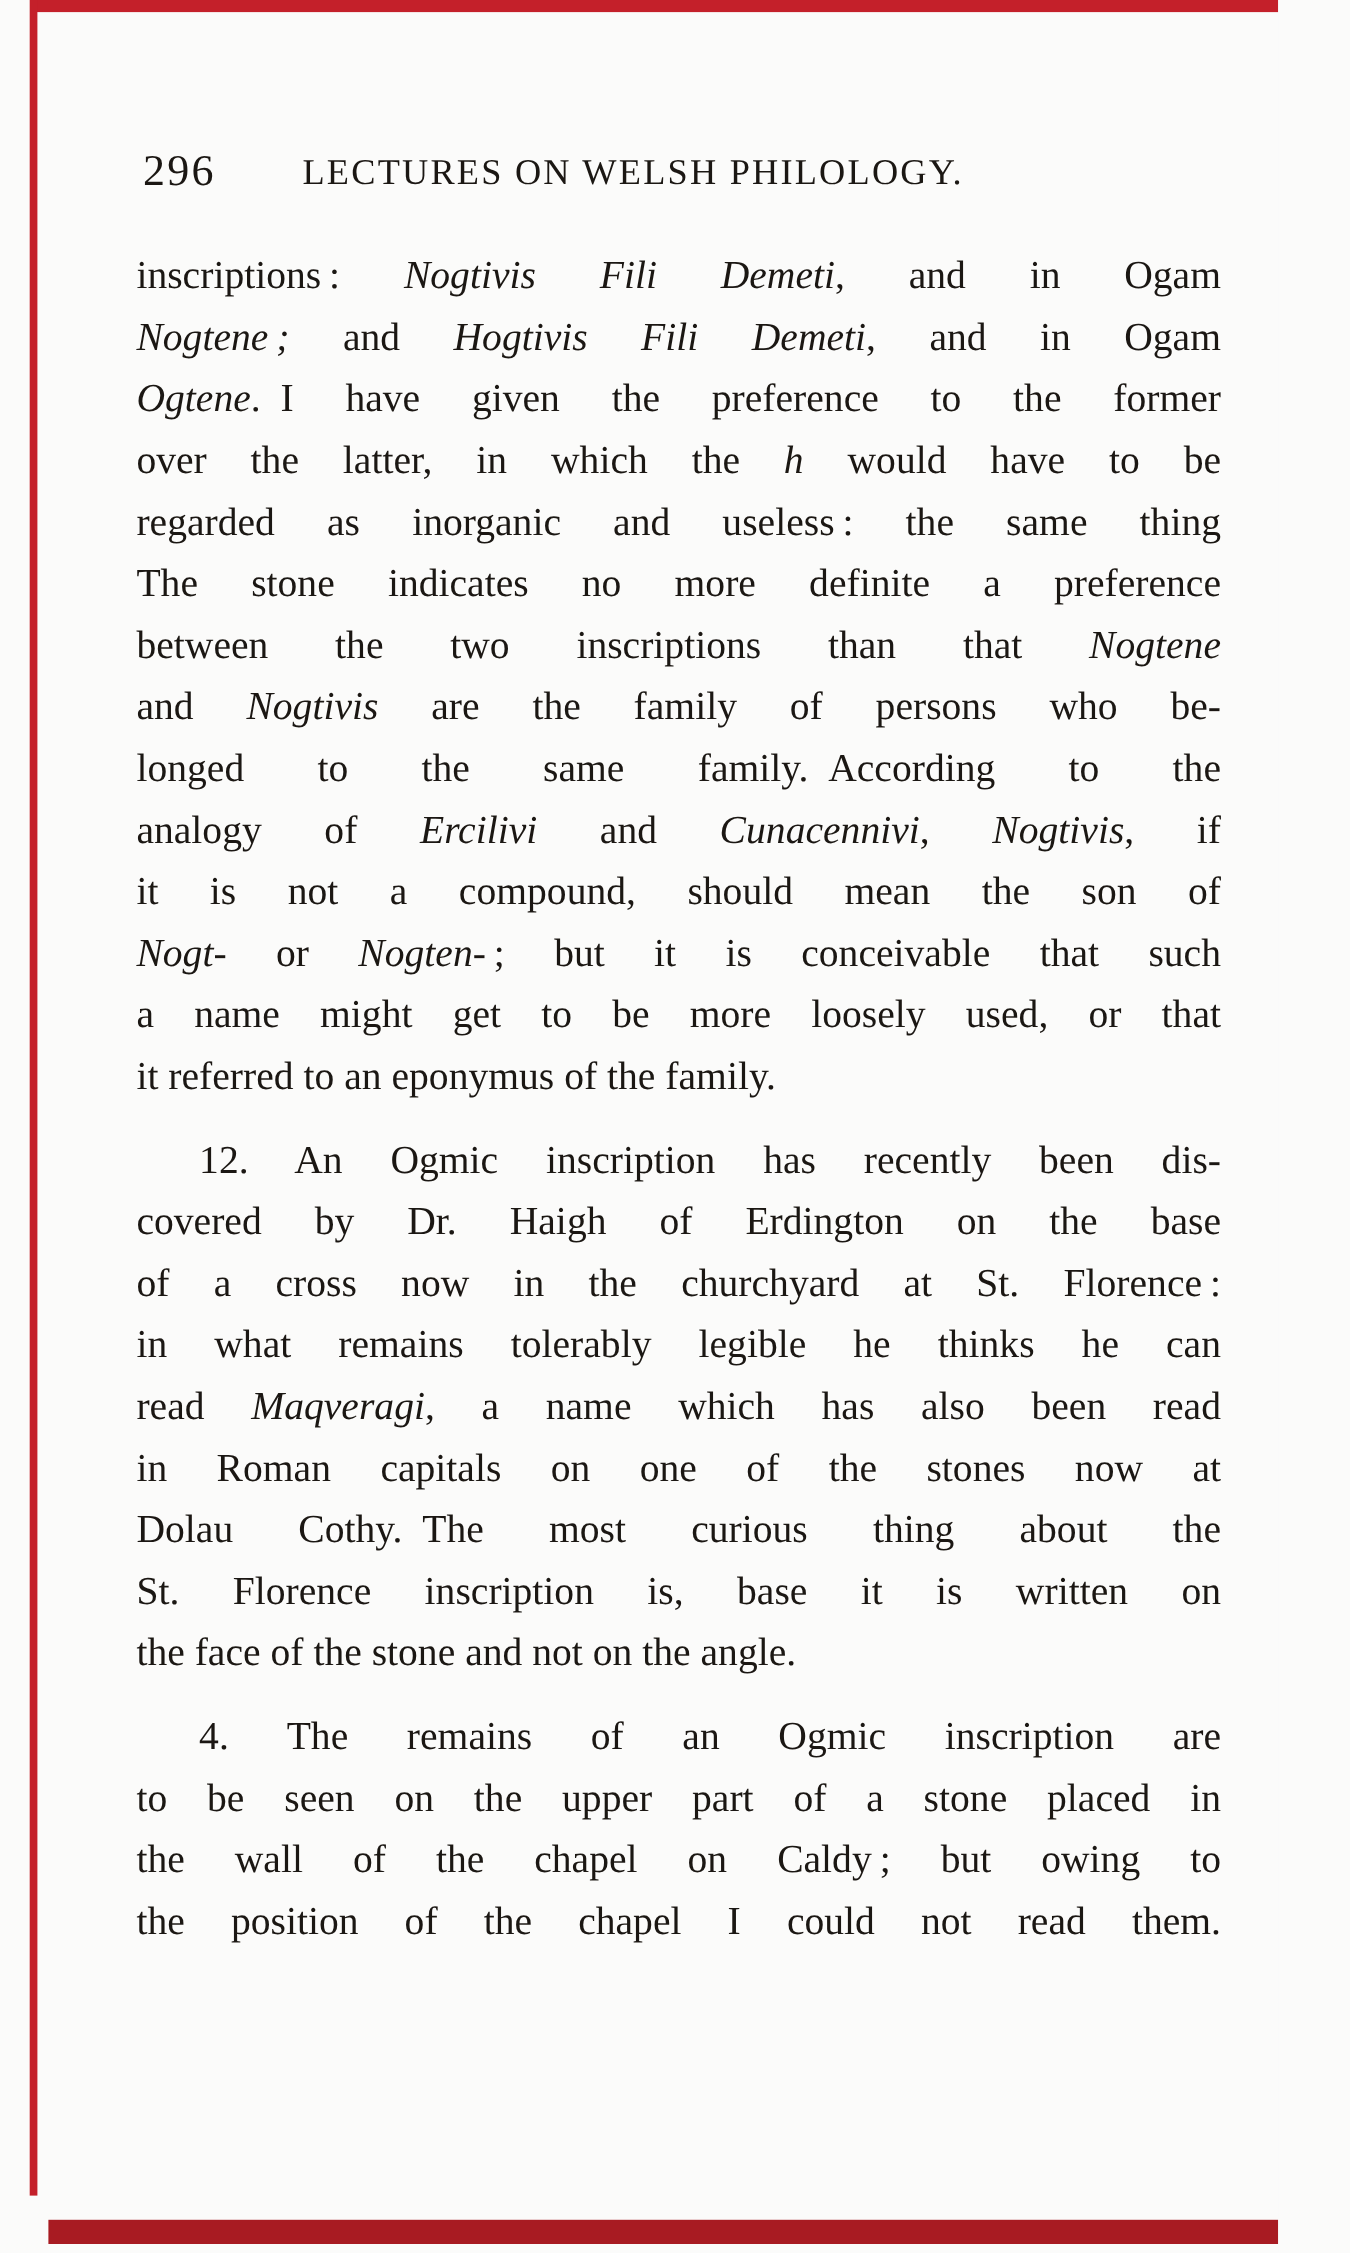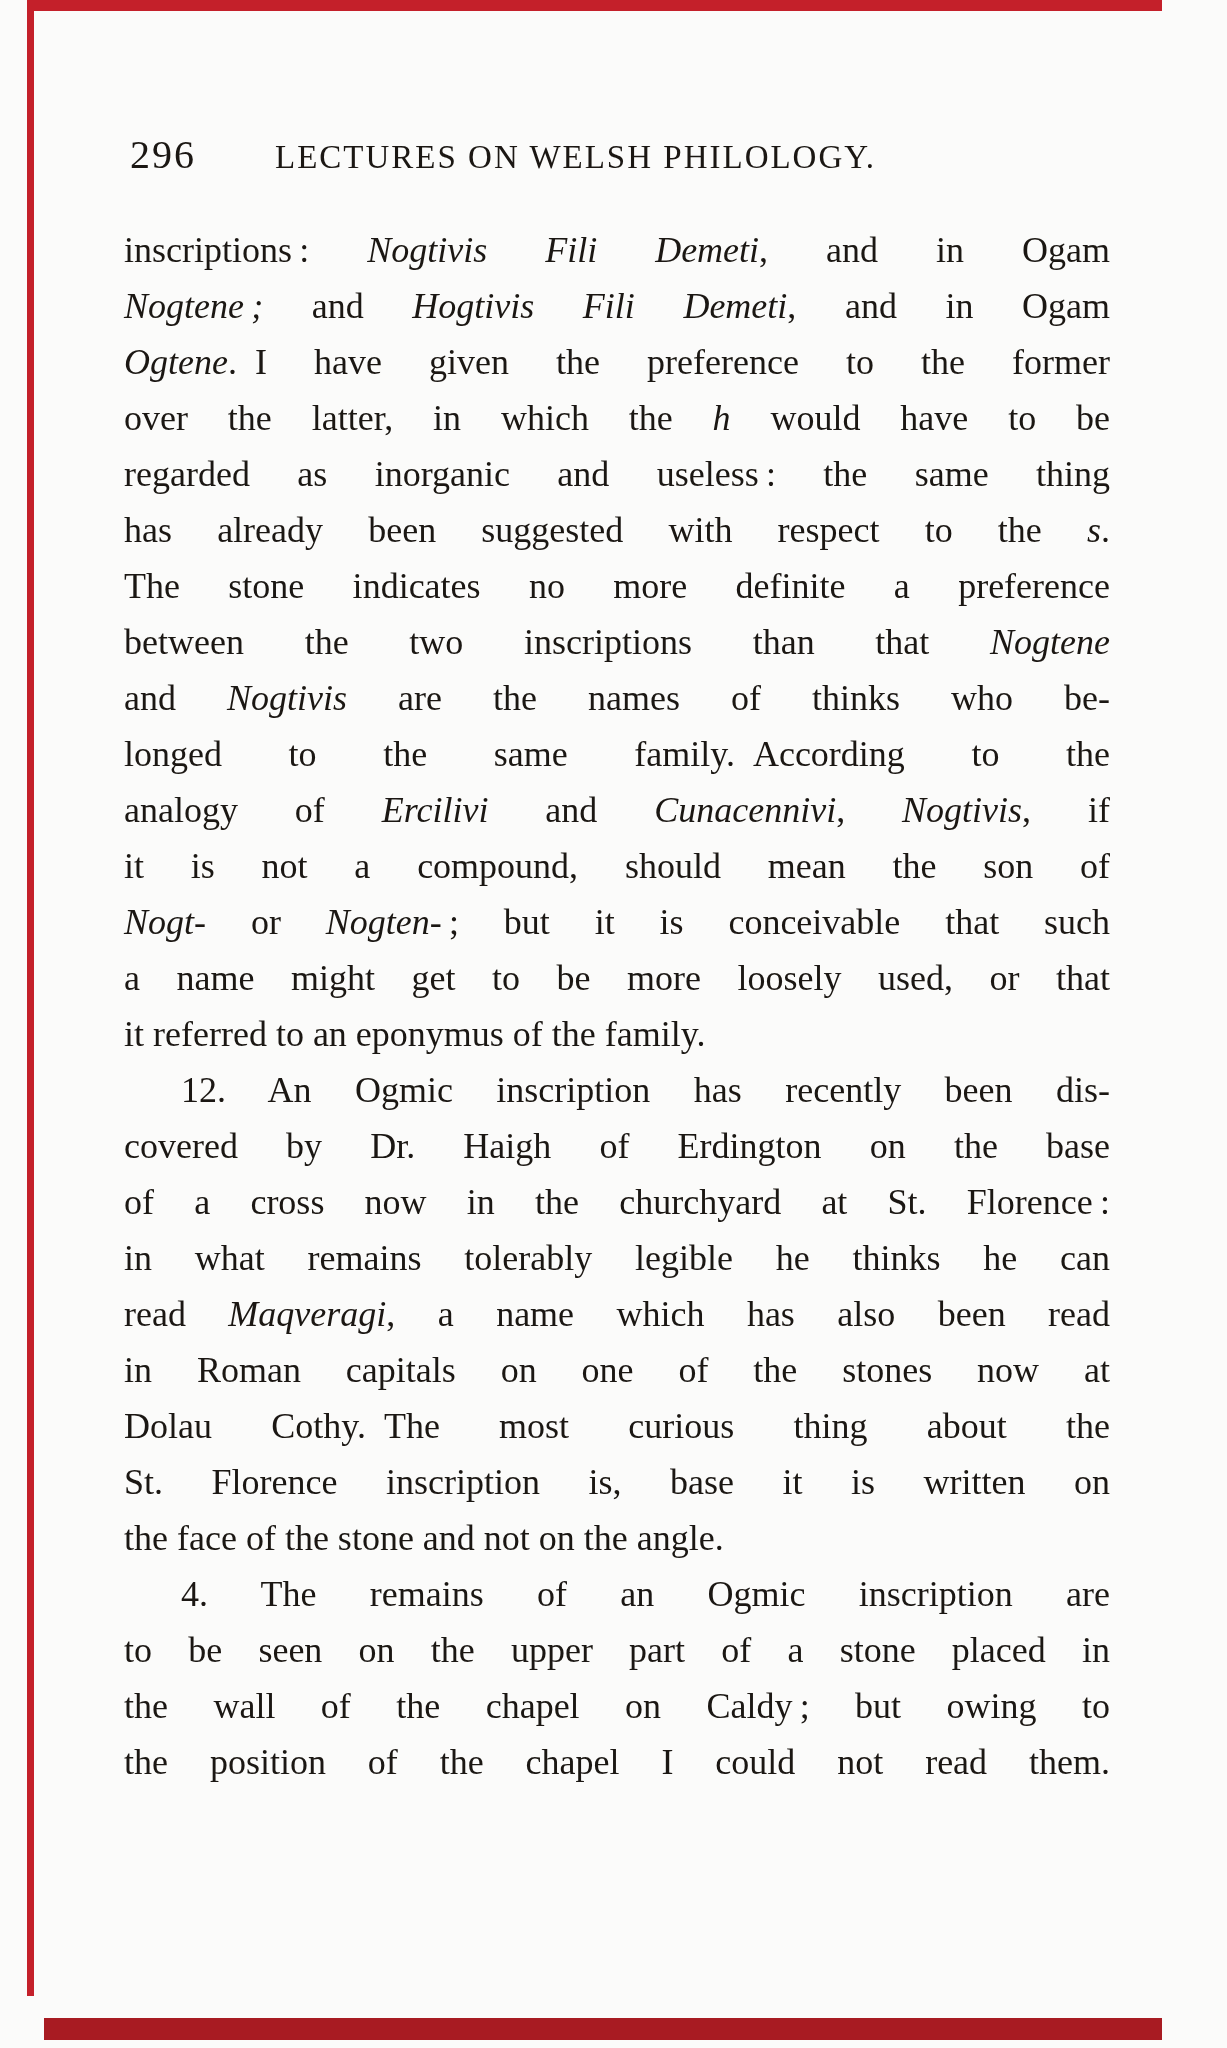--- a/index.html
+++ b/index.html
@@ -36,21 +36,21 @@
   
   #text-block{
     position:absolute;left:124px;top:222px;width:986px;
     font-size:36px;line-height:56px;
   }
   .line{
     text-align:justify;
     text-align-last:justify;
   }
   .line.no-j{text-align-last:left;}
-  .line.indent{text-indent:57px;}
+  .line.indent{text-indent:57px;margin-top:20px;}
   .it{font-style:italic;}
 </style>
 </head>
 <body>
 
 <div class="page">
 
   <div class="edge edge-top"></div>
   <div class="edge edge-left"></div>
   <div class="edge edge-bottom"></div>
@@ -59,24 +59,23 @@
     <span class="pagenum">296</span>
     <span class="runtitle">LECTURES ON WELSH PHILOLOGY.</span>
   </header>
 
   <main id="text-block">
       <div class="line"><span>inscriptions : </span><span class="it">Nogtivis Fili Demeti</span><span>, and in Ogam</span></div>
       <div class="line"><span class="it">Nogtene ; </span><span>and </span><span class="it">Hogtivis Fili Demeti</span><span>, and in Ogam</span></div>
       <div class="line"><span class="it">Ogtene</span><span>. I have given the preference to the former</span></div>
       <div class="line"><span>over the latter, in which the </span><span class="it">h</span><span> would have to be</span></div>
       <div class="line"><span>regarded as inorganic and useless : the same thing</span></div>
-      <div class="line"><span>has already been suggested with respect to the </span><span class="it">s</span><span>.</span></div>
       <div class="line"><span>The stone indicates no more definite a preference</span></div>
       <div class="line"><span>between the two inscriptions than that </span><span class="it">Nogtene</span></div>
-      <div class="line"><span>and </span><span class="it">Nogtivis</span><span> are the names of thinks who be-</span></div>
+      <div class="line"><span>and </span><span class="it">Nogtivis</span><span> are the family of persons who be-</span></div>
       <div class="line"><span>longed to the same family. According to the</span></div>
       <div class="line"><span>analogy of </span><span class="it">Ercilivi</span><span> and </span><span class="it">Cunacennivi</span><span>, </span><span class="it">Nogtivis</span><span>, if</span></div>
       <div class="line"><span>it is not a compound, should mean the son of</span></div>
       <div class="line"><span class="it">Nogt-</span><span> or </span><span class="it">Nogten-</span><span> ; but it is conceivable that such</span></div>
       <div class="line"><span>a name might get to be more loosely used, or that</span></div>
       <div class="line no-j"><span>it referred to an eponymus of the family.</span></div>
       <div class="line indent"><span>12. An Ogmic inscription has recently been dis-</span></div>
       <div class="line"><span>covered by Dr. Haigh of Erdington on the base</span></div>
       <div class="line"><span>of a cross now in the churchyard at St. Florence :</span></div>
       <div class="line"><span>in what remains tolerably legible he thinks he can</span></div>

